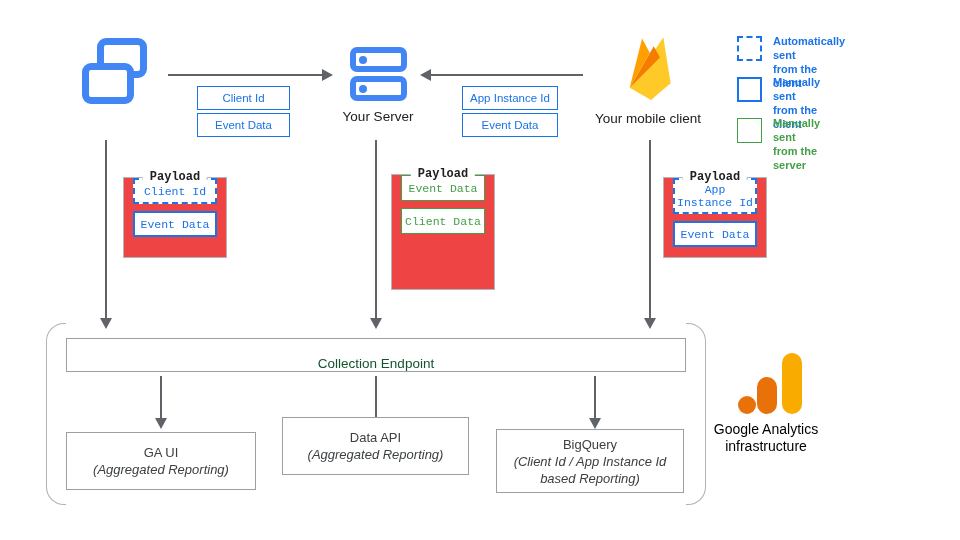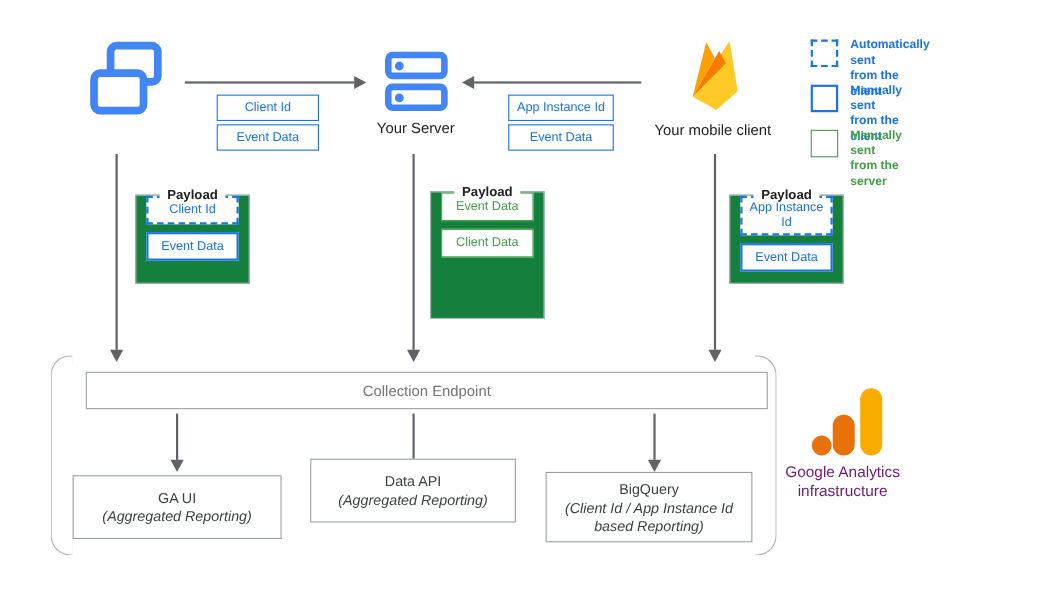--- a/index.html
+++ b/index.html
@@ -24,50 +24,50 @@
   .srv-rect + .srv-rect{margin-top:4px;}
   .srv-rect:after{content:'';position:absolute;left:3px;top:50%;transform:translateY(-50%);width:8px;height:8px;border-radius:50%;background:#4285f4;}
 
   
   .tagbox{border:1.5px solid #1a73e8;color:#1a73e8;background:#fff;font-size:11.5px;font-weight:500;
           display:flex;align-items:center;justify-content:center;box-sizing:border-box;}
   .tagstack .tagbox{width:100%;height:24px;}
   .tagstack .tagbox + .tagbox{margin-top:3px;}
 
   
-  .payload{border:1px solid #b3b6b9;background:#15803d;}
+  .payload{border:1px solid #b3b6b9;background:#ef4444;font-family:Liberation Mono, monospace;}
   .payload-title{position:absolute;top:-8px;left:50%;transform:translateX(-50%);background:#fff;
                  padding:0 7px;font-size:12px;font-weight:bold;color:#212121;white-space:nowrap;}
   .pitem{margin:0 9px 7px;min-height:26px;display:flex;align-items:center;justify-content:center;
          text-align:center;font-size:11.5px;font-weight:500;background:#fff;box-sizing:border-box;line-height:13px;padding:3px 2px;}
   .pitem:first-of-type{margin-top:15px;}
   .dashed-blue{border:2px dashed #1a73e8;color:#1a73e8;}
   .solid-blue{border:2px solid #1a73e8;color:#1a73e8;}
   .solid-green{border:1.5px solid #43a047;color:#43a047;}
 
   
   .legend-swatch{width:25px;height:25px;background:#fff;box-sizing:border-box;}
   .legend-text{font-size:11px;line-height:14px;font-weight:700;}
   .legend-text.blue{color:#1a73e8;}
   .legend-text.green{color:#43a047;}
 
   
   .bracket-l{width:20px;height:182px;border:1.5px solid #aeb2b6;border-right:none;border-radius:18px 0 0 18px;}
   .bracket-r{width:20px;height:182px;border:1.5px solid #aeb2b6;border-left:none;border-radius:0 18px 18px 0;}
-  .bigbox{border:1px solid #9aa0a6;background:#fff;display:flex;align-items:center;justify-content:center;
-          font-size:13.5px;color:#737373;margin-left:12px;}
+  .bigbox{border:1px solid #9aa0a6;background:#fff;display:flex;align-items:flex-end;justify-content:center;
+          font-size:13.5px;color:#14532d;}
   .svc{border:1px solid #9aa0a6;background:#fff;display:flex;flex-direction:column;align-items:center;justify-content:center;
        font-size:13px;color:#3c4043;text-align:center;line-height:17px;}
   .svc .detail{font-style:italic;}
 
   
   .ga-dot{width:18px;height:18px;border-radius:50%;background:#e8710a;}
   .ga-mid{width:20px;height:37px;border-radius:10px;background:#e8710a;}
   .ga-tall{width:20px;height:61px;border-radius:10px;background:#f9ab00;}
-  .brand-text{font-size:14px;line-height:17px;font-weight:500;color:#701a75;text-align:center;}
+  .brand-text{font-size:14px;line-height:17px;font-weight:500;color:#000000;text-align:center;}
 </style>
 </head>
 <body>
 
 <div class="stage">
 
   <div class="abs" style="left:82px;top:38px;width:66px;height:66px;">
     <div class="web-back"></div>
     <div class="web-front"></div>
   </div>

